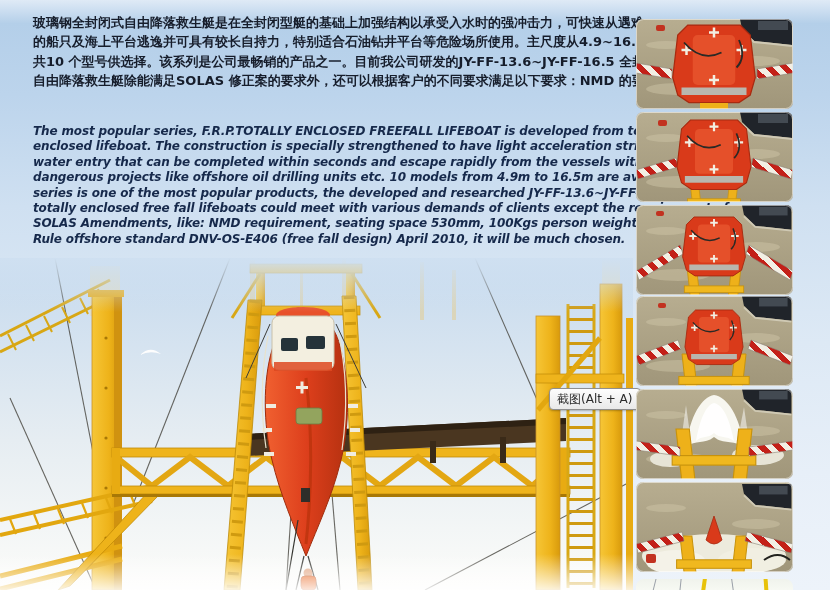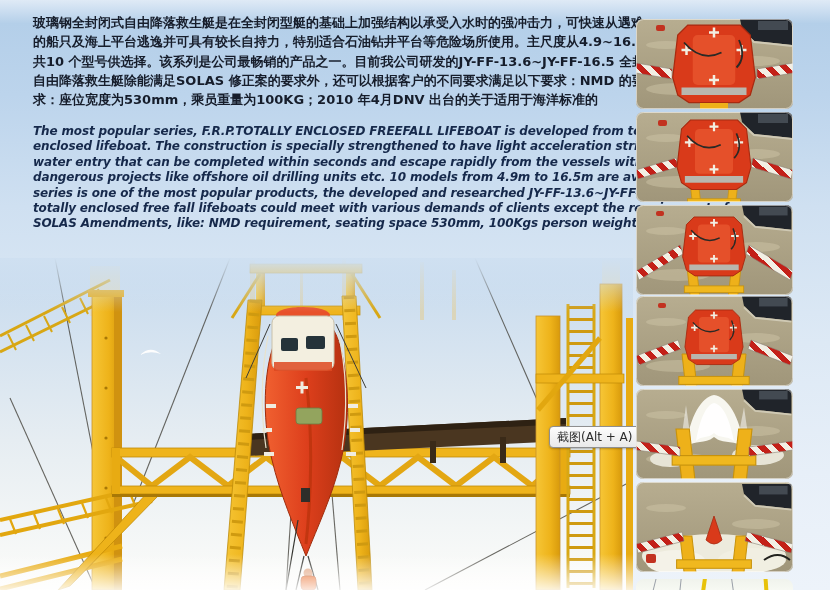--- a/index.html
+++ b/index.html
@@ -14,48 +14,48 @@
   .en{top:124px;width:590px;font-size:12px;line-height:15.4px;font-weight:bold;font-style:italic;color:#16294b;letter-spacing:-0.15px;}
   .main-photo{position:absolute;left:0;top:258px;width:633px;height:332px;}
   .photo-fade{position:absolute;left:0;top:258px;width:633px;height:54px;
     background:linear-gradient(180deg,rgba(207,224,241,1) 0%,rgba(207,224,241,0) 100%);pointer-events:none;}
   .filmstrip{position:absolute;left:636px;top:19px;width:157px;height:554px;}
   .partial-photo{position:absolute;left:636px;top:579px;width:157px;height:11px;border-radius:8px 8px 0 0;
     background:linear-gradient(180deg,#f0f3ec,#f7f9f3);overflow:hidden;}
   .partial-photo .wire{position:absolute;top:-2px;width:1px;height:16px;background:#9aa0a8;}
   .partial-photo .pole{position:absolute;top:-2px;width:4px;height:16px;background:#e8c20a;transform:rotate(8deg);}
   .tooltip{
-    position:absolute;left:549px;top:426px;height:17px;padding:2px 7px 1px 7px;
+    position:absolute;left:549px;top:388px;height:17px;padding:2px 7px 1px 7px;
     background:linear-gradient(180deg,#fdfdfd,#e9e9e9);
     border:1px solid #8f8f8f;border-radius:4px;
     font-size:12px;line-height:17px;color:#2b2b2b;white-space:nowrap;
     box-shadow:0 1px 2px rgba(0,0,0,0.25);
   }
 </style>
 </head>
 <body>
 
 <div class="page">
 
   <div class="para cn">
     <div class="ln">玻璃钢全封闭式自由降落救生艇是在全封闭型艇的基础上加强结构以承受入水时的强冲击力，可快速从遇难</div>
     <div class="ln">的船只及海上平台逃逸并可具有较长自持力，特别适合石油钻井平台等危险场所使用。主尺度从4.9~16.5米</div>
     <div class="ln">共10 个型号供选择。该系列是公司最畅销的产品之一。目前我公司研发的JY-FF-13.6~JY-FF-16.5 全封闭式</div>
     <div class="ln">自由降落救生艇除能满足SOLAS 修正案的要求外，还可以根据客户的不同要求满足以下要求：NMD 的要</div>
-    <div class="ln">求：座位宽度为530mm，乘员重量为100KG；2010 年4月DNV 出台的关于适用于海洋标准的</div>
   </div>
 
   <div class="para en">
     <div class="ln">The most popular series, F.R.P.TOTALLY ENCLOSED FREEFALL LIFEBOAT is developed from totally</div>
     <div class="ln">enclosed lifeboat. The construction is specially strengthened to have light acceleration strike during</div>
     <div class="ln">water entry that can be completed within seconds and escape rapidly from the vessels with longer</div>
     <div class="ln">dangerous projects like offshore oil drilling units etc. 10 models from 4.9m to 16.5m are available, the</div>
     <div class="ln">series is one of the most popular products, the developed and researched JY-FF-13.6~JY-FF-16.5m</div>
     <div class="ln">totally enclosed free fall lifeboats could meet with various demands of clients except the requirement of</div>
     <div class="ln">SOLAS Amendments, like: NMD requirement, seating space 530mm, 100Kgs person weight and DNV</div>
+    <div class="ln">Rule offshore standard DNV-OS-E406 (free fall design) April 2010, it will be much chosen.</div>
   </div>
 
   <div class="main-photo">
   <svg width="633" height="332" viewBox="0 0 633 332">
     <defs>
       <linearGradient id="sky" x1="0" y1="0" x2="0" y2="1">
         <stop offset="0" stop-color="#c6daee"></stop>
             <stop offset="0.55" stop-color="#e6edf2"></stop>
             <stop offset="1" stop-color="#fcfcf9"></stop>
       </linearGradient>

